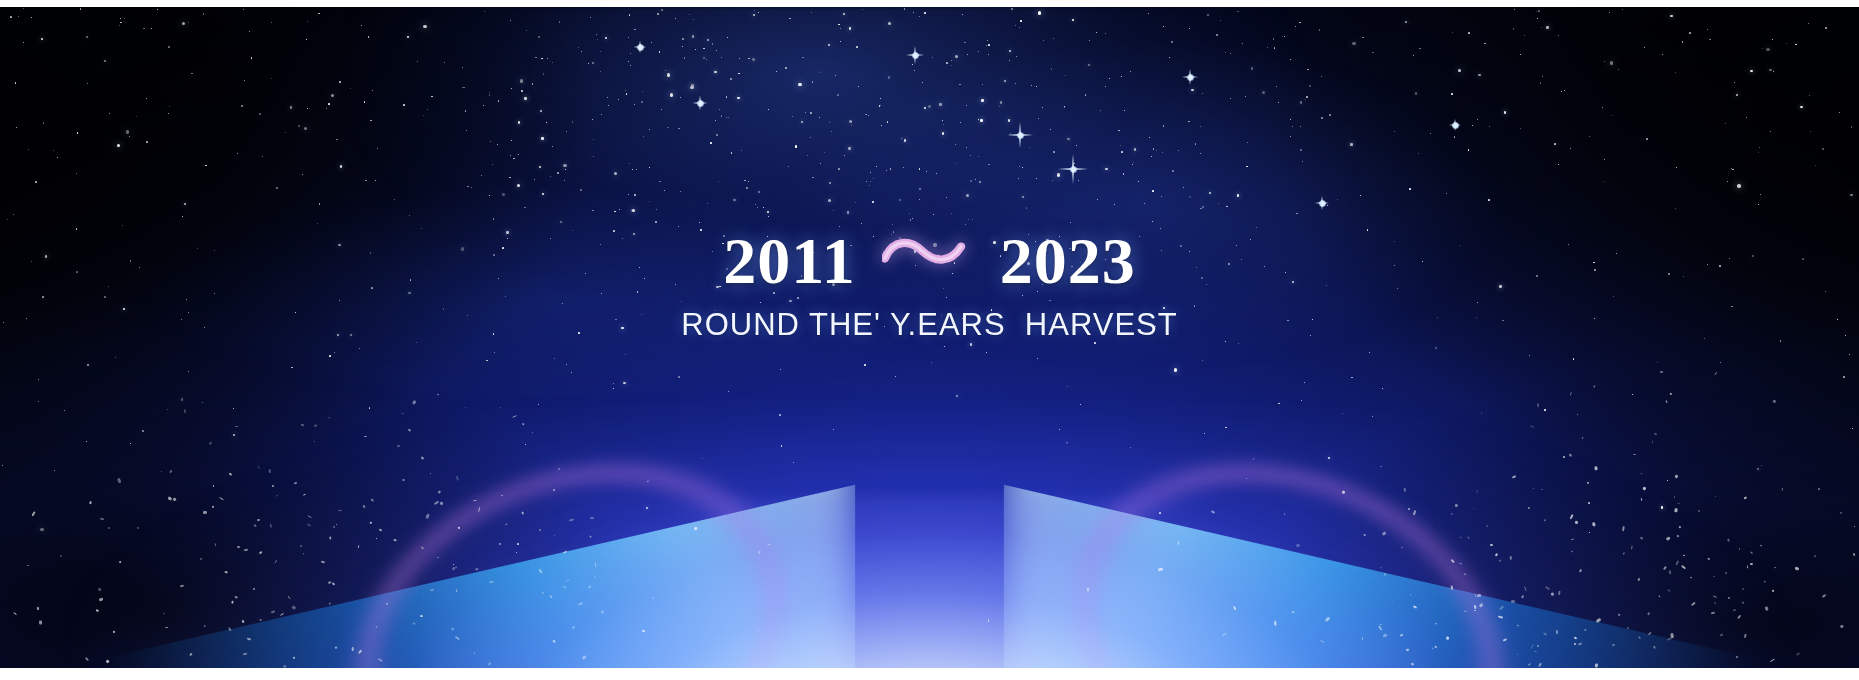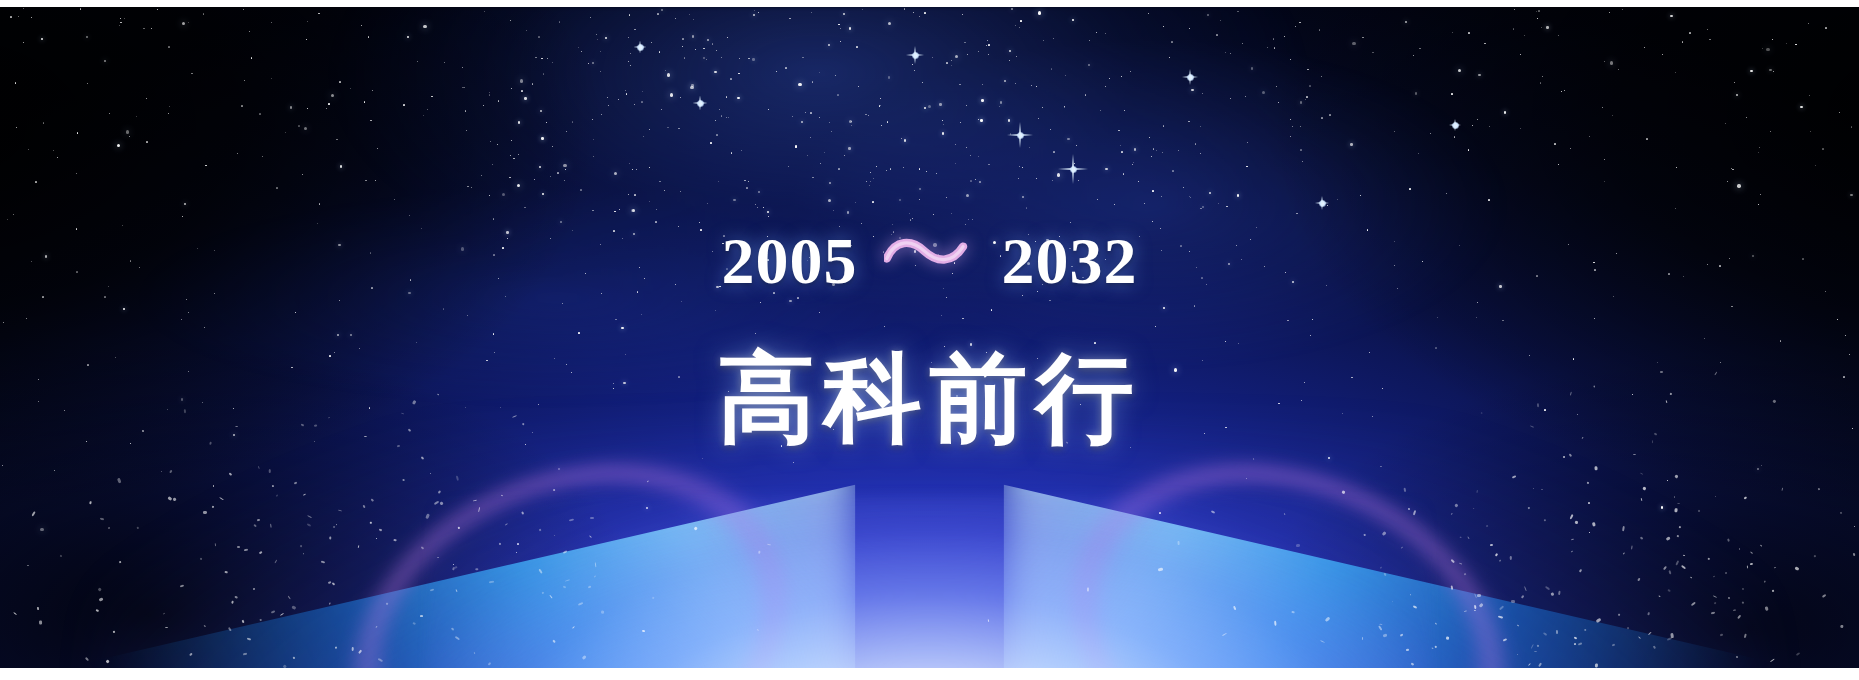--- a/index.html
+++ b/index.html
@@ -1538,31 +1538,31 @@
         <div class="dust" style="left: 137.3px; top: 520px; width: 2px; height: 1.6px; opacity: 0.31; transform: rotate(66deg);"></div>
         <div class="dust" style="left: 1627px; top: 620.4px; width: 1.9px; height: 2.2px; opacity: 0.34; transform: rotate(60deg);"></div>
         <div class="dust" style="left: 99.5px; top: 511.3px; width: 4.3px; height: 1.7px; opacity: 0.4; transform: rotate(12deg);"></div>
         <div class="dust" style="left: 1529.6px; top: 419.1px; width: 3.9px; height: 1.1px; opacity: 0.34; transform: rotate(22deg);"></div>
       </div>
   </div>
 
   <div class="content">
 
     <div class="year-row">
-      <span class="year">2005</span>
+      <span class="year">2011</span>
 
       <svg class="wave-sep" viewBox="0 0 100 42">
         <path d="M3 27 C 12 6, 30 6, 44 19 C 57 31, 74 33, 86 14" fill="none" stroke="#e3aee6" stroke-width="9" stroke-linecap="round"></path>
         <path d="M3 27 C 12 6, 30 6, 44 19 C 57 31, 74 33, 86 14" fill="none" stroke="#f3dcf6" stroke-width="3.5" stroke-linecap="round" opacity="0.75"></path>
       </svg>
 
-      <span class="year">2032</span>
+      <span class="year">2023</span>
     </div>
 
+    <div class="subtitle">ROUND THE' Y.EARS  HARVEST</div>
 
     <div class="slogan-row">
-      <span class="slogan">高科前行</span>
     </div>
 
   </div>
 
   <div class="edge-bottom"></div>
 </div>
 
 </body></html>

